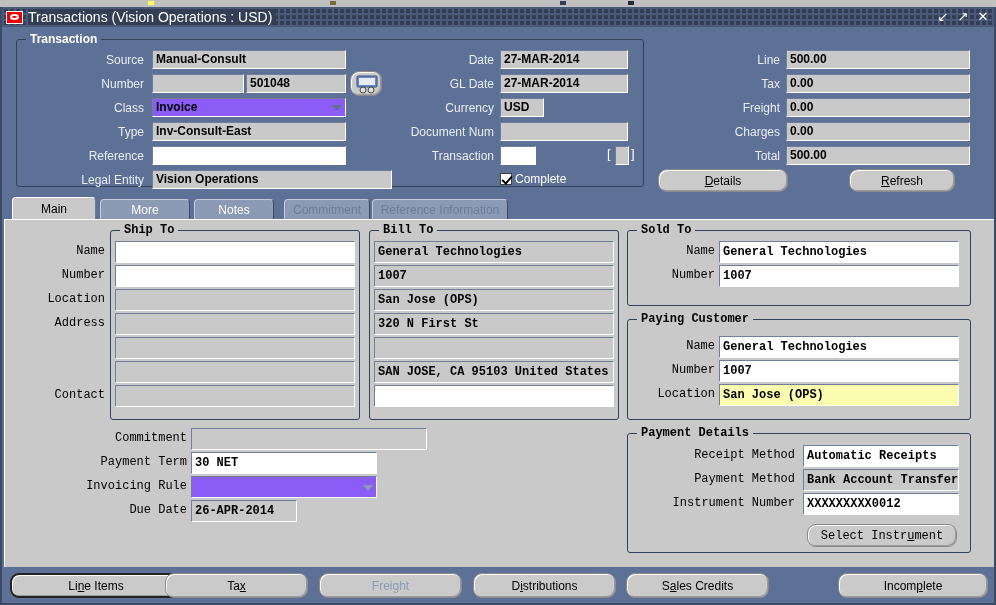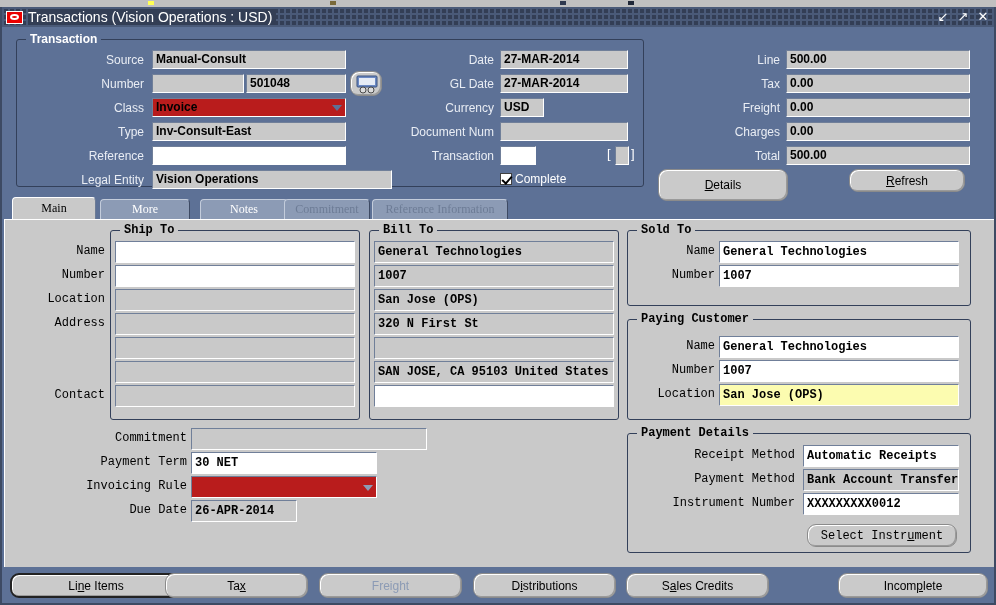--- a/index.html
+++ b/index.html
@@ -157,21 +157,21 @@
     border-bottom: 1px solid #ffffff;
   }
   .fld.white { background: #ffffff; }
   .fld.yellow { background: #fcfcb0; }
 
   
   .poplist {
     position: absolute;
     box-sizing: border-box;
     height: 19px;
-    background: #b91c1c;
+    background: #8b5cf6;
     border: 1px solid #707f99;
     border-right-color: #ffffff;
     border-bottom-color: #ffffff;
   }
   .poplist .pl-text {
     position: absolute;
     left: 3px; top: 0;
     line-height: 17px;
     font-size: 12px;
     font-weight: bold;
@@ -246,21 +246,21 @@
   .bracket {
     position: absolute;
     font-size: 13px;
     color: #ffffff;
   }
 
   
   .tabstrip {
     position: absolute;
     left: 2px; top: 190px;
-    width: 990px; height: 22px; font-family: Liberation Serif, serif;
+    width: 990px; height: 22px;
   }
   .tab {
     position: absolute;
     top: 2px;
     height: 20px;
     box-sizing: border-box;
     font-size: 12px;
     color: #ffffff;
     background: #8c9bb5;
     border-top: 1px solid #c3ccdb;
@@ -393,36 +393,36 @@
       <div class="lbl" style="left:660px; top:74px; width:116px;">Freight</div>
       <div class="lbl" style="left:660px; top:98px; width:116px;">Charges</div>
       <div class="lbl" style="left:660px; top:122px; width:116px;">Total</div>
 
       <div class="fld" style="left:782px; top:23px; width:184px;">500.00</div>
       <div class="fld" style="left:782px; top:47px; width:184px;">0.00</div>
       <div class="fld" style="left:782px; top:71px; width:184px;">0.00</div>
       <div class="fld" style="left:782px; top:95px; width:184px;">0.00</div>
       <div class="fld" style="left:782px; top:119px; width:184px;">500.00</div>
 
-      <div class="obtn" style="left:654px; top:142px; width:130px; height:32px;">
+      <div class="obtn" style="left:654px; top:142px; width:130px; height:23px;">
         <span><u>D</u>etails</span>
       </div>
-      <div class="obtn" style="left:845px; top:142px; width:116px; height:23px;">
+      <div class="obtn" style="left:845px; top:142px; width:106px; height:23px;">
         <span><u>R</u>efresh</span>
       </div>
     </div>
 
     <div class="tabstrip">
       <div class="tab active" style="left:8px; width:84px;">
         <span>Main</span>
       </div>
       <div class="tab" style="left:96px; width:90px;">
         <span>More</span>
       </div>
-      <div class="tab" style="left:196px; width:88px;text-align:right;">
+      <div class="tab" style="left:190px; width:80px;text-align:right;">
         <span>Notes</span>
       </div>
       <div class="tab disabled" style="left:280px; width:86px;">
         <span>Commitment</span>
       </div>
       <div class="tab disabled" style="left:368px; width:136px;">
         <span>Reference Information</span>
       </div>
     </div>
 

